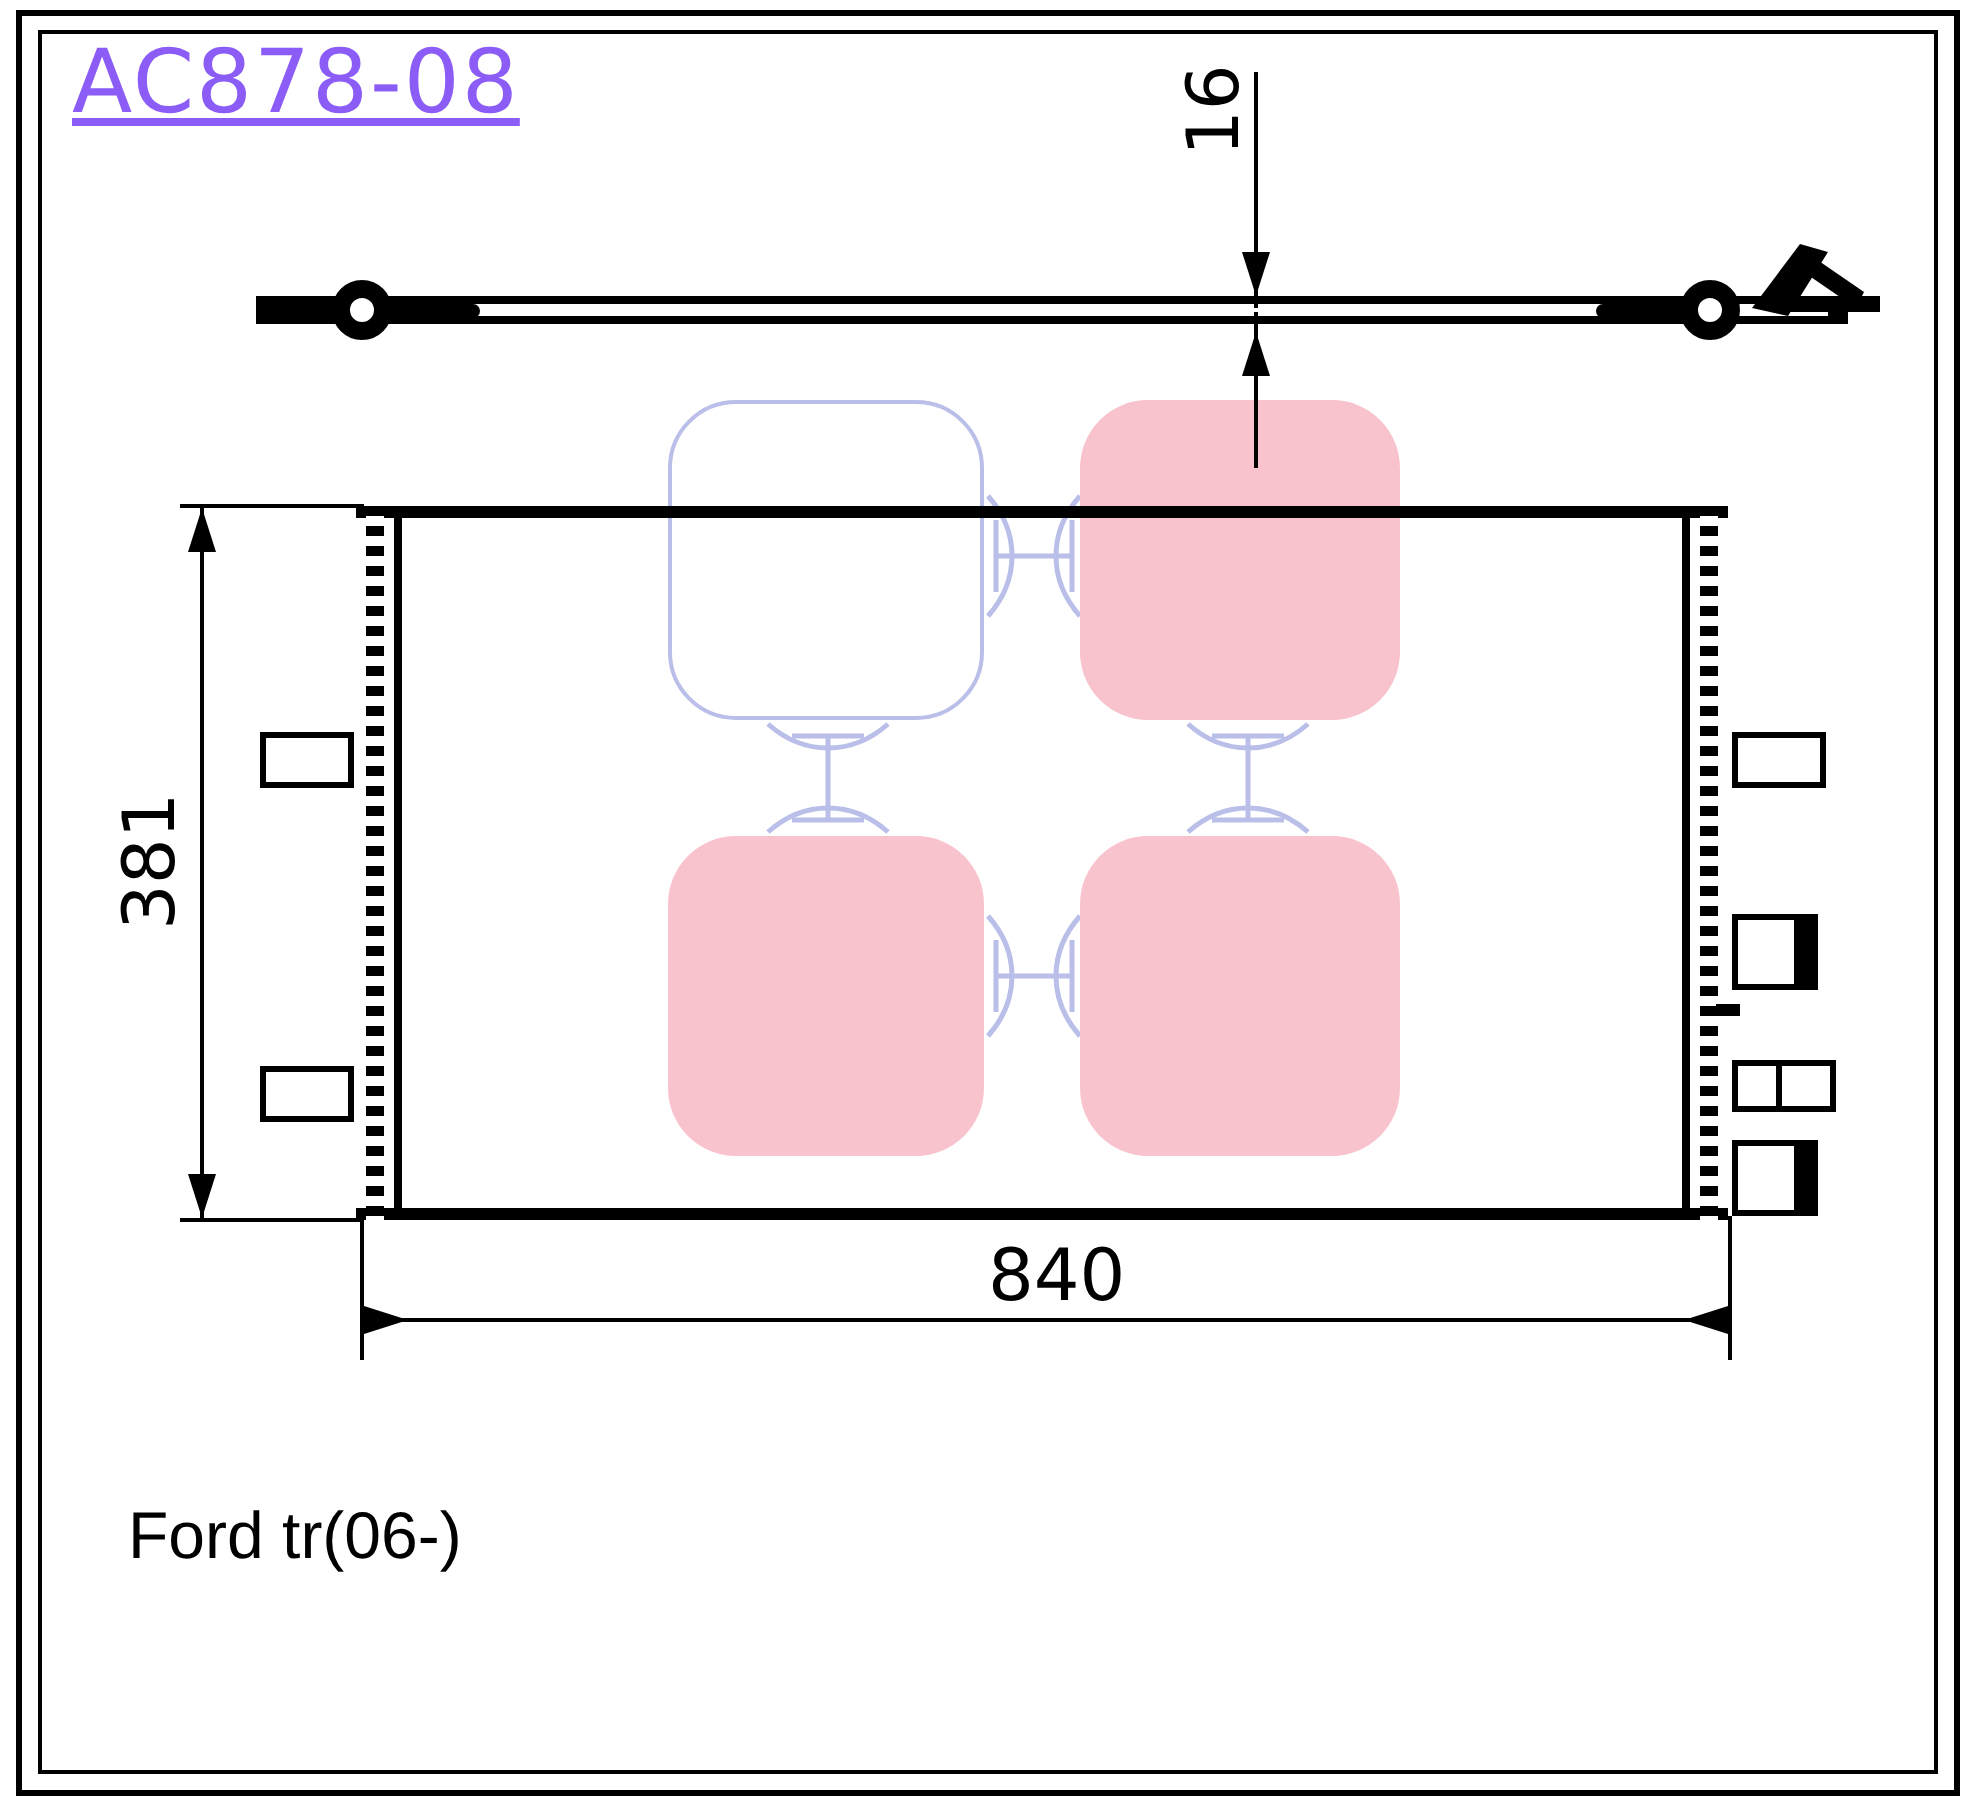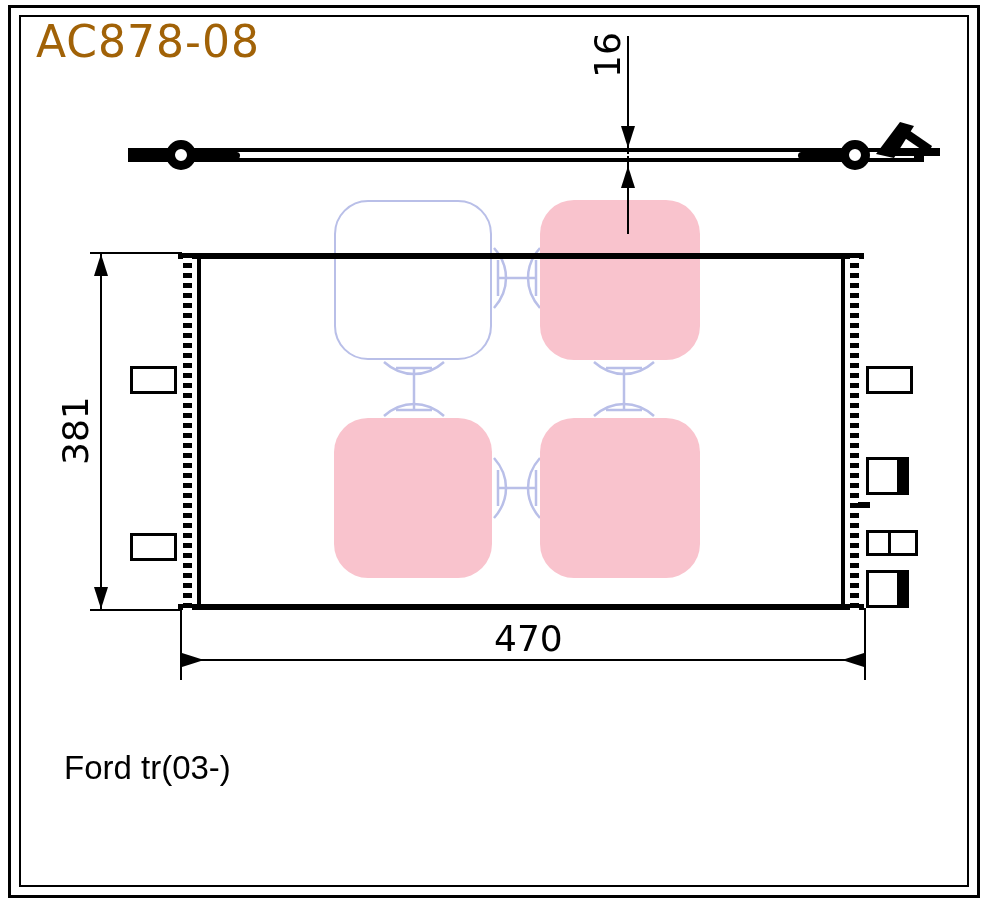--- a/index.html
+++ b/index.html
@@ -37,23 +37,24 @@
     box-sizing: border-box;
   }
   
   #part-number {
     position: absolute;
     left: 36px;
     top: 16px;
     font-size: 44px;
     line-height: 52px;
     letter-spacing: 1px;
-    color: #a16207;
+    color: #8b5cf6;
     white-space: nowrap;
     font-family: "DejaVu Sans", sans-serif;
+    text-decoration: underline;
   }
   
   .caption {
     position: absolute;
     left: 64px;
     font-size: 33px;
     line-height: 40px;
     color: #000000;
     white-space: nowrap;
     font-family: "Liberation Sans", sans-serif;
@@ -391,23 +392,23 @@
   <div class="dim-line-v" style="left:100px;top:253px;height:357px;"></div>
   <div class="arrow-up" style="left:94px;top:254px;"></div>
   <div class="arrow-down" style="left:94px;top:587px;"></div>
   <div class="dim-text vert" id="dim-height-text" style="left:56px;top:465px;">381</div>
 
   <div class="ext-line-v" style="left:180px;top:608px;height:72px;"></div>
   <div class="ext-line-v" style="left:864px;top:608px;height:72px;"></div>
   <div class="dim-line-h" style="left:181px;top:659px;width:684px;"></div>
   <div class="arrow-right" style="left:182px;top:653px;"></div>
   <div class="arrow-left" style="left:842px;top:653px;"></div>
-  <div class="dim-text" id="dim-width-text" style="left:494px;top:619px;">470</div>
+  <div class="dim-text" id="dim-width-text" style="left:494px;top:619px;">840</div>
 
   <div class="dim-line-v" style="left:627px;top:36px;height:118px;"></div>
   <div class="dim-line-v" style="left:627px;top:156px;height:78px;"></div>
   <div class="arrow-down" style="left:621px;top:126px;"></div>
   <div class="arrow-up" style="left:621px;top:166px;"></div>
   <div class="dim-text vert" id="dim-rail-text" style="left:588px;top:78px;">16</div>
 
-  <div class="caption" id="caption-model">Ford tr(03-)</div>
+  <div class="caption" id="caption-model">Ford tr(06-)</div>
 
 </div>
 
 </body></html>

